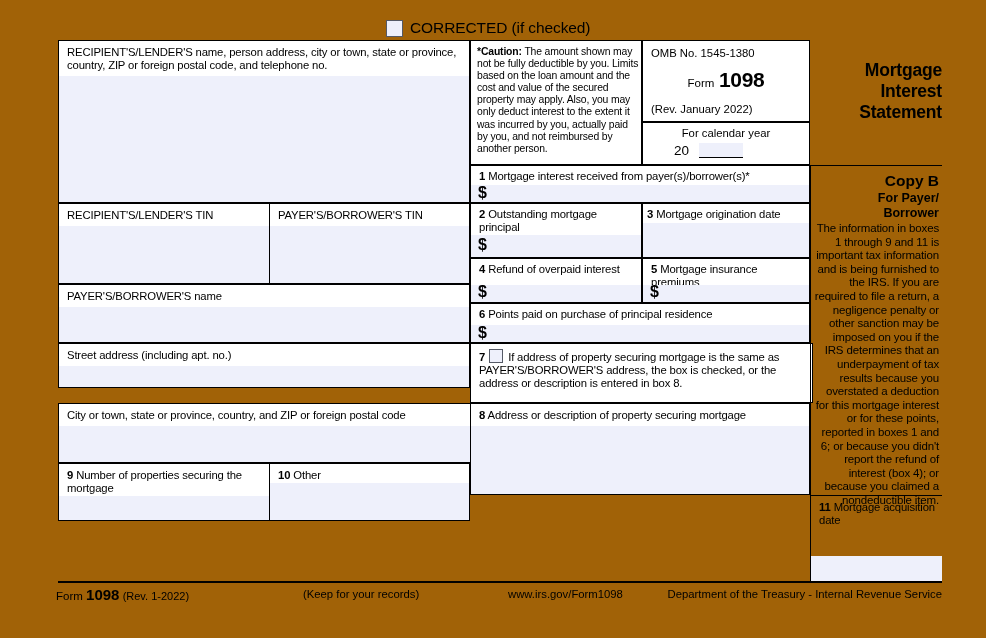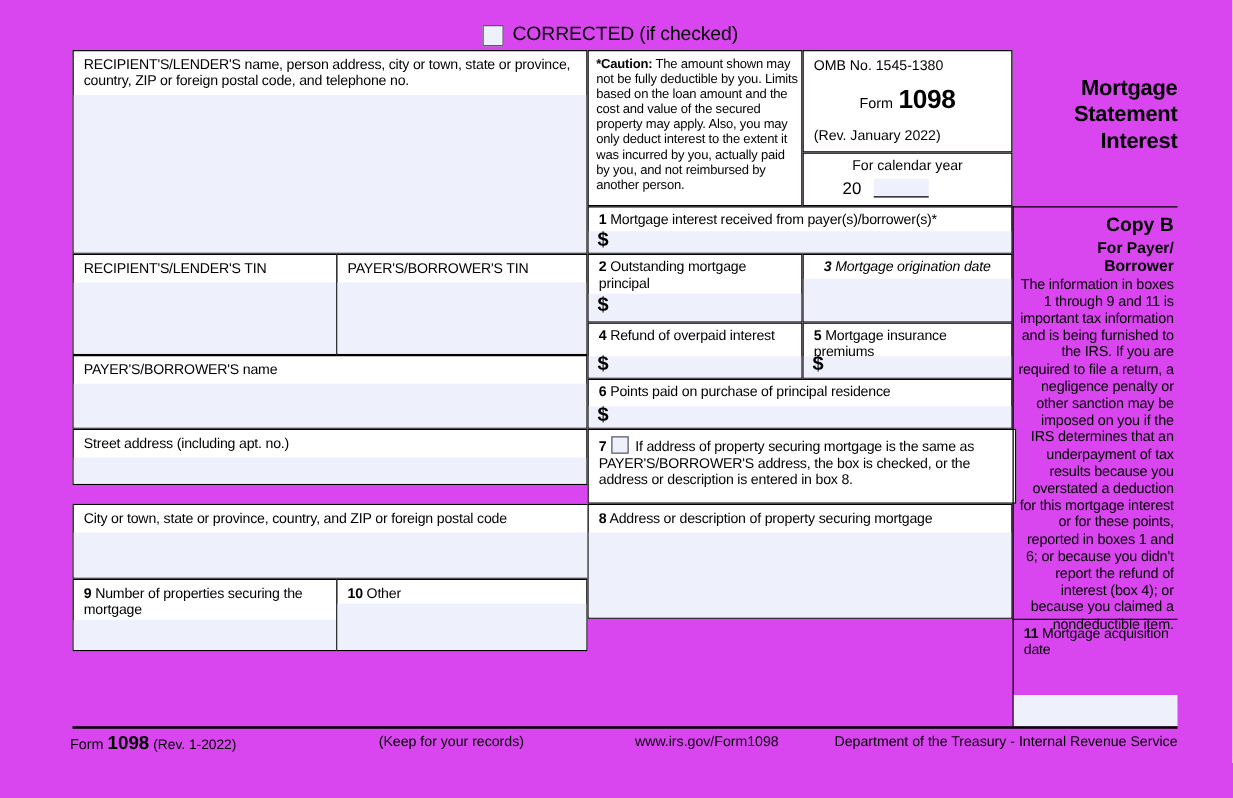--- a/index.html
+++ b/index.html
@@ -11,21 +11,21 @@
     width: 986px; height: 638px;
     font-family: "Liberation Sans", sans-serif;
     color: #000000;
     -webkit-font-smoothing: antialiased;
   }
 
   #sheet {
     position: relative;
     width: 986px;
     height: 638px;
-    background: #d946ef;
+    background: #a16207;
   }
 
   
   .abs { position: absolute; }
   .bx { position: absolute; border: 1.6px solid #000; background: #ffffff; }
   .lbl {
     font-size: 11.3px;
     line-height: 13.2px;
     letter-spacing: -0.15px;
   }
@@ -256,21 +256,21 @@
   <div class="bx" style="left:470px; top:203px; width:172px; height:55px;">
     <div class="lbl abs" style="left:8px; top:4px; width:158px;">
       <span class="bnum">2</span>
       <span>Outstanding mortgage principal</span>
     </div>
     <div class="fill" style="left:0px; top:31px; right:0px; bottom:0px;"></div>
     <div class="dollar" style="left:7px; top:33px;">$</div>
   </div>
 
   <div class="bx" style="left:642px; top:203px; width:168px; height:55px;">
-    <div class="lbl abs" style="left:16px; top:4px; width:155px;font-style:italic;">
+    <div class="lbl abs" style="left:4px; top:4px; width:155px;">
       <span class="bnum">3</span>
       <span>Mortgage origination date</span>
     </div>
     <div class="fill" style="left:0px; top:19px; right:0px; bottom:0px;"></div>
   </div>
 
   <div class="bx" style="left:470px; top:258px; width:172px; height:45px;">
     <div class="lbl abs" style="left:8px; top:4px; width:158px;">
       <span class="bnum">4</span>
       <span>Refund of overpaid interest</span>
@@ -306,22 +306,22 @@
   <div class="bx" style="left:470px; top:403px; width:340px; height:92px;">
     <div class="lbl abs" style="left:8px; top:5px; width:326px;">
       <span class="bnum">8</span>
       <span>Address or description of property securing mortgage</span>
     </div>
     <div class="fill" style="left:0px; top:22px; right:0px; bottom:0px;"></div>
   </div>
 
   <div class="abs" style="left:812px; top:60px; width:130px;">
     <div class="bigtitle">Mortgage</div>
+    <div class="bigtitle">Interest</div>
     <div class="bigtitle">Statement</div>
-    <div class="bigtitle">Interest</div>
   </div>
 
   <div class="abs" style="left:810px; top:165px; width:132px; height:330px;
               border-left:1.6px solid #000; border-top:1.6px solid #000;">
     <div class="copyb" style="margin:6px 3px 0 0;">Copy B</div>
     <div class="copyb2" style="margin:2px 3px 0 0;">For Payer/</div>
     <div class="copyb2" style="margin:0 3px 0 0;">Borrower</div>
     <div class="instr" style="margin:2px 3px 0 2px;">The information in boxes 1 through 9 and 11 is important tax information and is being furnished to the IRS. If you are required to file a return, a negligence penalty or other sanction may be imposed on you if the IRS determines that an underpayment of tax results because you overstated a deduction for this mortgage interest or for these points, reported in boxes 1 and 6; or because you didn't report the refund of interest (box 4); or because you claimed a nondeductible item.</div>
   </div>
 

